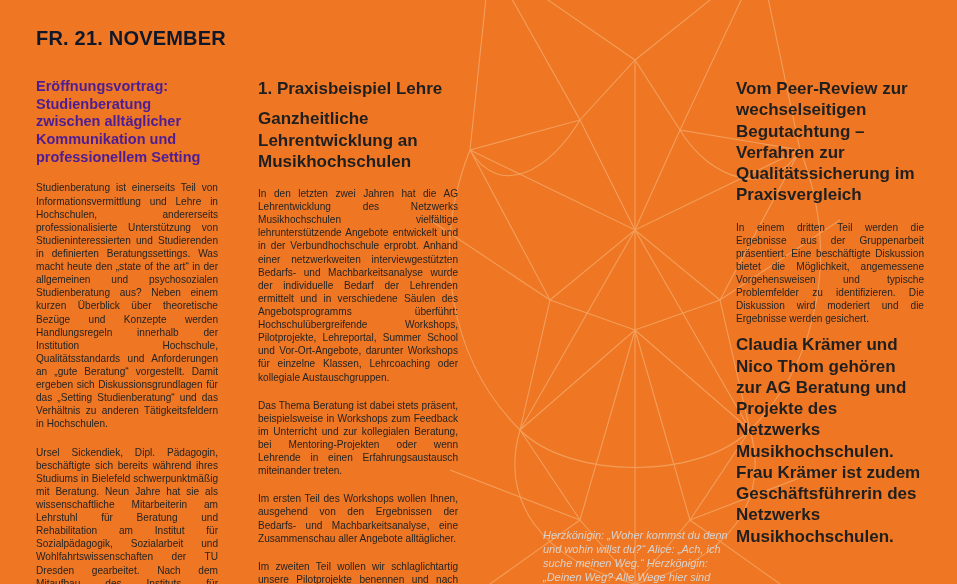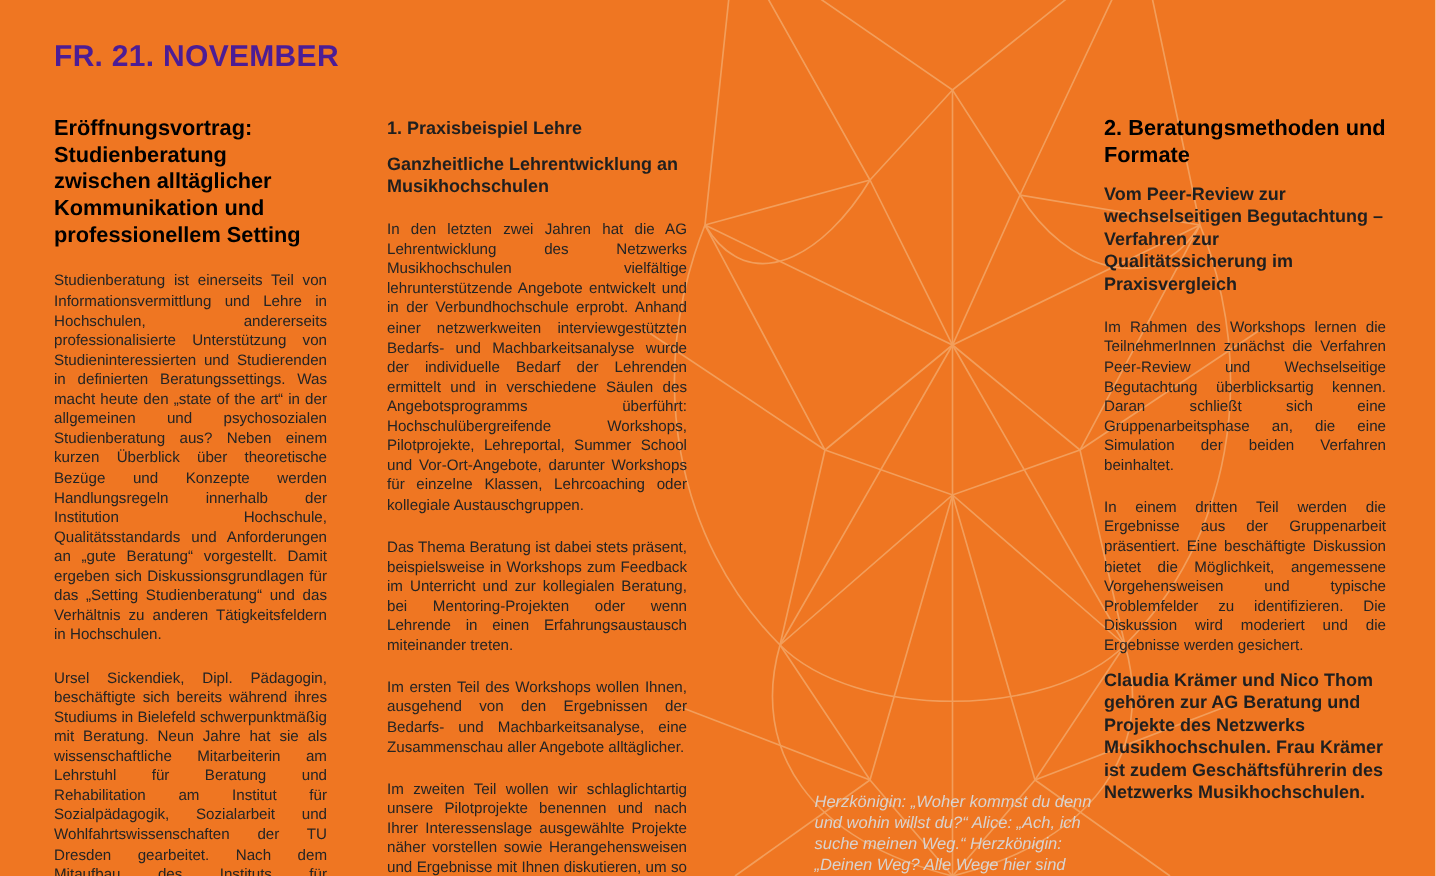--- a/index.html
+++ b/index.html
@@ -28,45 +28,45 @@
   }
   .artwork svg { display: block; }
 
   .heading-date {
     position: absolute;
     left: 36px;
     top: 27px;
     font-size: 20px;
     font-weight: bold;
     letter-spacing: 0.2px;
-    color: #4c1d95;
+    color: #0f172a;
   }
 
   .col {
     position: absolute;
     box-sizing: border-box;
   }
   .col-1 { left: 36px;  top: 78px;  width: 182px; }
   .col-2 { left: 258px; top: 78px;  width: 200px; }
   .col-3 { left: 736px; top: 78px;  width: 188px; }
 
   .col-title {
     font-size: 14.5px;
     font-weight: bold;
     line-height: 1.22;
-    color: #000000;
+    color: #4c1d95;
     margin: 0 0 9px 0;
   }
   .col-title.big {
     font-size: 17px;
     font-weight: bold;
     margin-bottom: 4px;
   }
   .sub-title {
-    font-size: 12px;
+    font-size: 17px;
     font-weight: bold;
     line-height: 1.25;
     color: #1f1f1f;
     margin: 0 0 7px 0;
   }
   .sub-title.tight { margin-bottom: 9px; }
   .sub-title.spaced { }
 
   p.body {
     font-size: 10.1px;
@@ -149,22 +149,20 @@
     <div class="sub-title tight">1. Praxisbeispiel Lehre</div>
     <div class="sub-title">Ganzheitliche Lehrentwicklung an Musikhochschulen</div>
     <p class="body">In den letzten zwei Jahren hat die AG Lehrentwicklung des Netzwerks Musikhochschulen vielfältige lehrunterstützende Angebote entwickelt und in der Verbundhochschule erprobt. Anhand einer netzwerkweiten interviewgestützten Bedarfs- und Machbarkeitsanalyse wurde der individuelle Bedarf der Lehrenden ermittelt und in verschiedene Säulen des Angebotsprogramms überführt: Hochschulübergreifende Workshops, Pilotprojekte, Lehreportal, Summer School und Vor-Ort-Angebote, darunter Workshops für einzelne Klassen, Lehrcoaching oder kollegiale Austauschgruppen.</p>
     <p class="body">Das Thema Beratung ist dabei stets präsent, beispielsweise in Workshops zum Feedback im Unterricht und zur kollegialen Beratung, bei Mentoring-Projekten oder wenn Lehrende in einen Erfahrungsaustausch miteinander treten.</p>
     <p class="body">Im ersten Teil des Workshops wollen Ihnen, ausgehend von den Ergebnissen der Bedarfs- und Machbarkeitsanalyse, eine Zusammenschau aller Angebote alltäglicher.</p>
     <p class="body">Im zweiten Teil wollen wir schlaglichtartig unsere Pilotprojekte benennen und nach Ihrer Interessenslage ausgewählte Projekte näher vorstellen sowie Herangehensweisen und Ergebnisse mit Ihnen diskutieren, um so in den Erfahrungs- und Ideenaustausch zu kommen.</p>
 
   </div>
 
   <div class="col col-3">
-    <div class="col-title">2. Beratungsmethoden und Formate</div>
     <div class="sub-title">Vom Peer-Review zur wechselseitigen Begutachtung – Verfahren zur Qualitätssicherung im Praxisvergleich</div>
-    <p class="body">Im Rahmen des Workshops lernen die TeilnehmerInnen zunächst die Verfahren Peer-Review und Wechselseitige Begutachtung überblicksartig kennen. Daran schließt sich eine Gruppenarbeitsphase an, die eine Simulation der beiden Verfahren beinhaltet.</p>
     <p class="body">In einem dritten Teil werden die Ergebnisse aus der Gruppenarbeit präsentiert. Eine beschäftigte Diskussion bietet die Möglichkeit, angemessene Vorgehensweisen und typische Problemfelder zu identifizieren. Die Diskussion wird moderiert und die Ergebnisse werden gesichert.</p>
     <div class="sub-title spaced">Claudia Krämer und Nico Thom gehören zur AG Beratung und Projekte des Netzwerks Musikhochschulen. Frau Krämer ist zudem Geschäftsführerin des Netzwerks Musikhochschulen.</div>
   </div>
 
   <div class="caption">Herzkönigin: „Woher kommst du denn und wohin willst du?“ Alice: „Ach, ich suche meinen Weg.“ Herzkönigin: „Deinen Weg? Alle Wege hier sind meine Wege!“</div>
 
 </div>
 
 </body></html>

